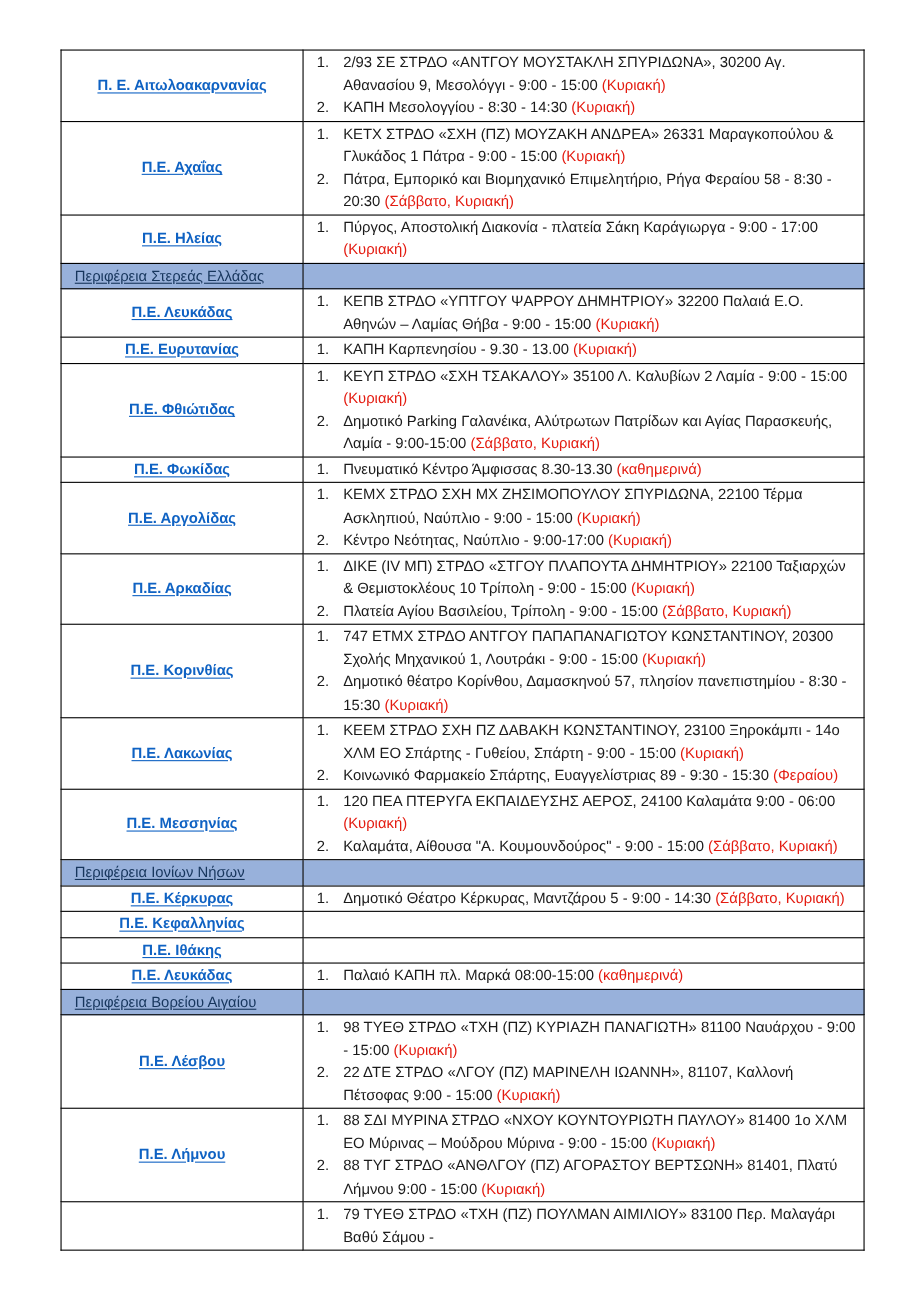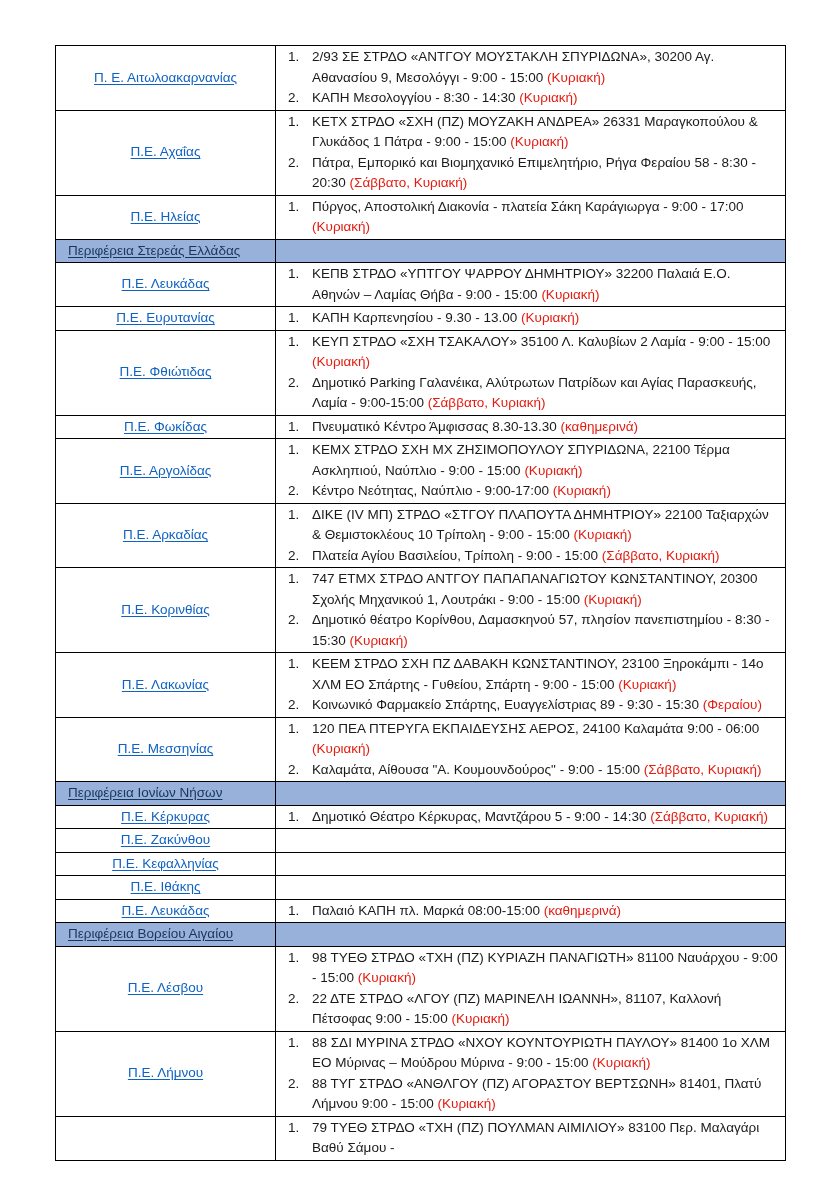--- a/index.html
+++ b/index.html
@@ -16,21 +16,21 @@
   }
   .doc-table td {
     border:1.5px solid #000000;
     vertical-align:middle;
     padding:1px 4px;
   }
   .cell-left  { width:211px; text-align:center; }
   .cell-right { padding-left:6px; padding-right:8px; }
   .region-link {
     color:var(--link-blue,#0f62c3);
-    font-weight:normal;
+    font-weight:bold;
     text-decoration:underline;
     text-underline-offset:2px;
     cursor:pointer;
   }
   .section-row td { background:var(--section-bg,#98b1db); }
   .section-label {
     display:block; text-align:left; padding-left:8px;
     color:var(--section-text,#17365d);
     font-weight:normal;
     text-decoration:underline;
@@ -206,24 +206,20 @@
       <tr>
         <td class="cell-left"><span class="region-link">Π.Ε. Κέρκυρας</span></td>
         <td class="cell-right">
           <div class="entry">
             <span class="num">1.</span>
             <span class="entry-text"><span class="seg">Δημοτικό Θέατρο Κέρκυρας, Μαντζάρου 5 - </span><span class="seg u">9:00 - 14:30</span><span class="seg r"> (Σάββατο, Κυριακή)</span></span>
           </div>
         </td>
       </tr>
       <tr>
-        <td class="cell-left"><span class="region-link">Π.Ε. Ζακύνθου</span></td>
-        <td class="cell-right"></td>
-      </tr>
-      <tr>
         <td class="cell-left"><span class="region-link">Π.Ε. Κεφαλληνίας</span></td>
         <td class="cell-right"></td>
       </tr>
       <tr>
         <td class="cell-left"><span class="region-link">Π.Ε. Ιθάκης</span></td>
         <td class="cell-right"></td>
       </tr>
       <tr>
         <td class="cell-left"><span class="region-link">Π.Ε. Λευκάδας</span></td>
         <td class="cell-right">

